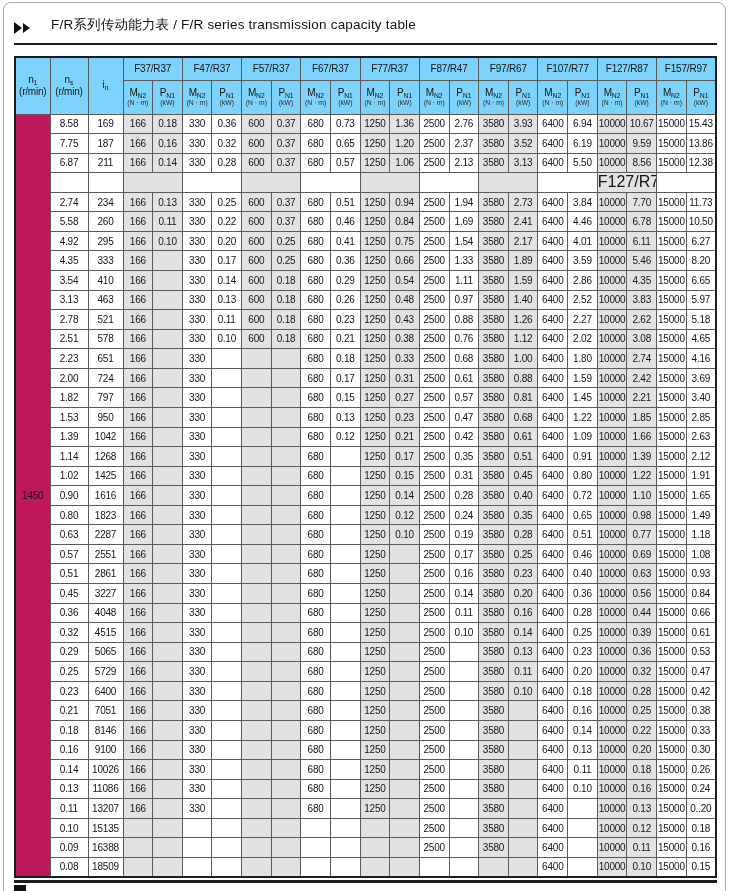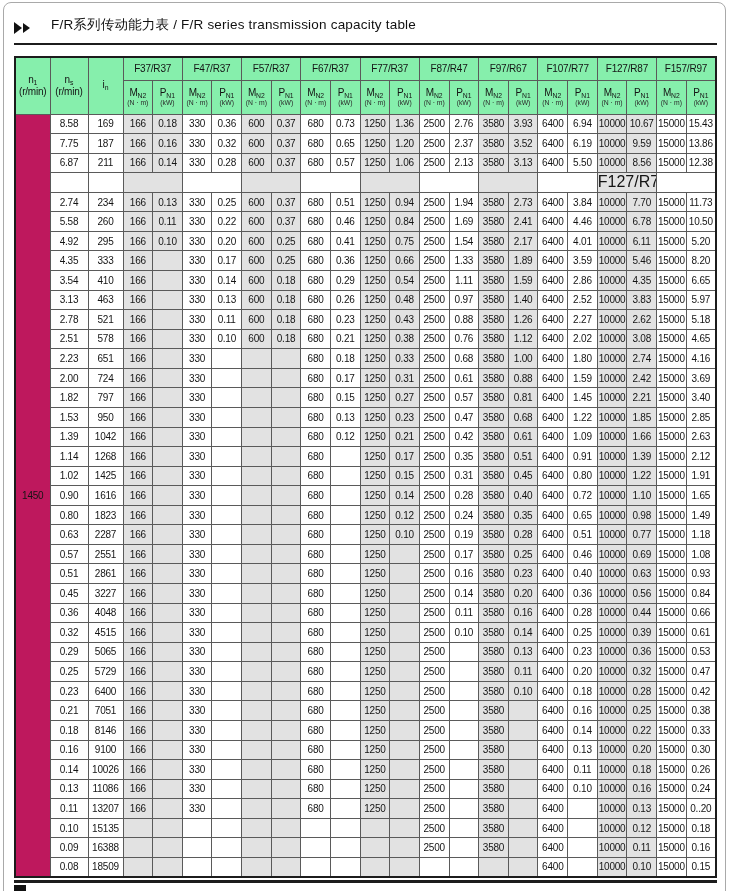--- a/index.html
+++ b/index.html
@@ -27,21 +27,21 @@
     border:2px solid #1c1c1c;
   }
   table.cap th,table.cap td{
     border:1px solid #5a5a5a;text-align:center;vertical-align:middle;
     padding:0;font-size:10px;color:#141414;letter-spacing:-0.2px;
     overflow:hidden;white-space:nowrap;
   }
   tr.hrow1{height:23px;}
   tr.hrow2{height:34px;}
   tr.drow{height:19.56px;}
-  th.corner,th.ghead,th.subh{background:#86efac;font-weight:normal;}
+  th.corner,th.ghead,th.subh{background:#7dd3fc;font-weight:normal;}
   th.ghead{font-size:11px;letter-spacing:0;}
   th.corner{font-size:10.5px;line-height:1.15;letter-spacing:0;}
   th.subh .mline{font-size:10px;line-height:1.1;}
   th.subh .uline{font-size:6.8px;line-height:1.2;color:#2a2a2a;letter-spacing:0;}
   sub.s{font-size:6.8px;vertical-align:-2px;letter-spacing:0;}
   td.shade{background:#e2e2e2;}
   td.plain{background:#ffffff;}
   td.n1cell{background:#be185d;font-size:10.5px;letter-spacing:0;}
   td.nscell,td.incell{background:#ffffff;font-size:10.5px;letter-spacing:0;}
   tr.special td{font-size:16px;letter-spacing:0;}
@@ -327,21 +327,21 @@
         <td class="shade">0.75</td>
         <td class="plain">2500</td>
         <td class="plain">1.54</td>
         <td class="shade">3580</td>
         <td class="shade">2.17</td>
         <td class="plain">6400</td>
         <td class="plain">4.01</td>
         <td class="shade">10000</td>
         <td class="shade">6.11</td>
         <td class="plain">15000</td>
-        <td class="plain">5.20</td>
+        <td class="plain">6.27</td>
       </tr>
       <tr class="drow">
         <td class="nscell">4.35</td>
         <td class="incell">333</td>
         <td class="shade">166</td>
         <td class="shade"></td>
         <td class="plain">330</td>
         <td class="plain">0.17</td>
         <td class="shade">600</td>
         <td class="shade">0.25</td>

